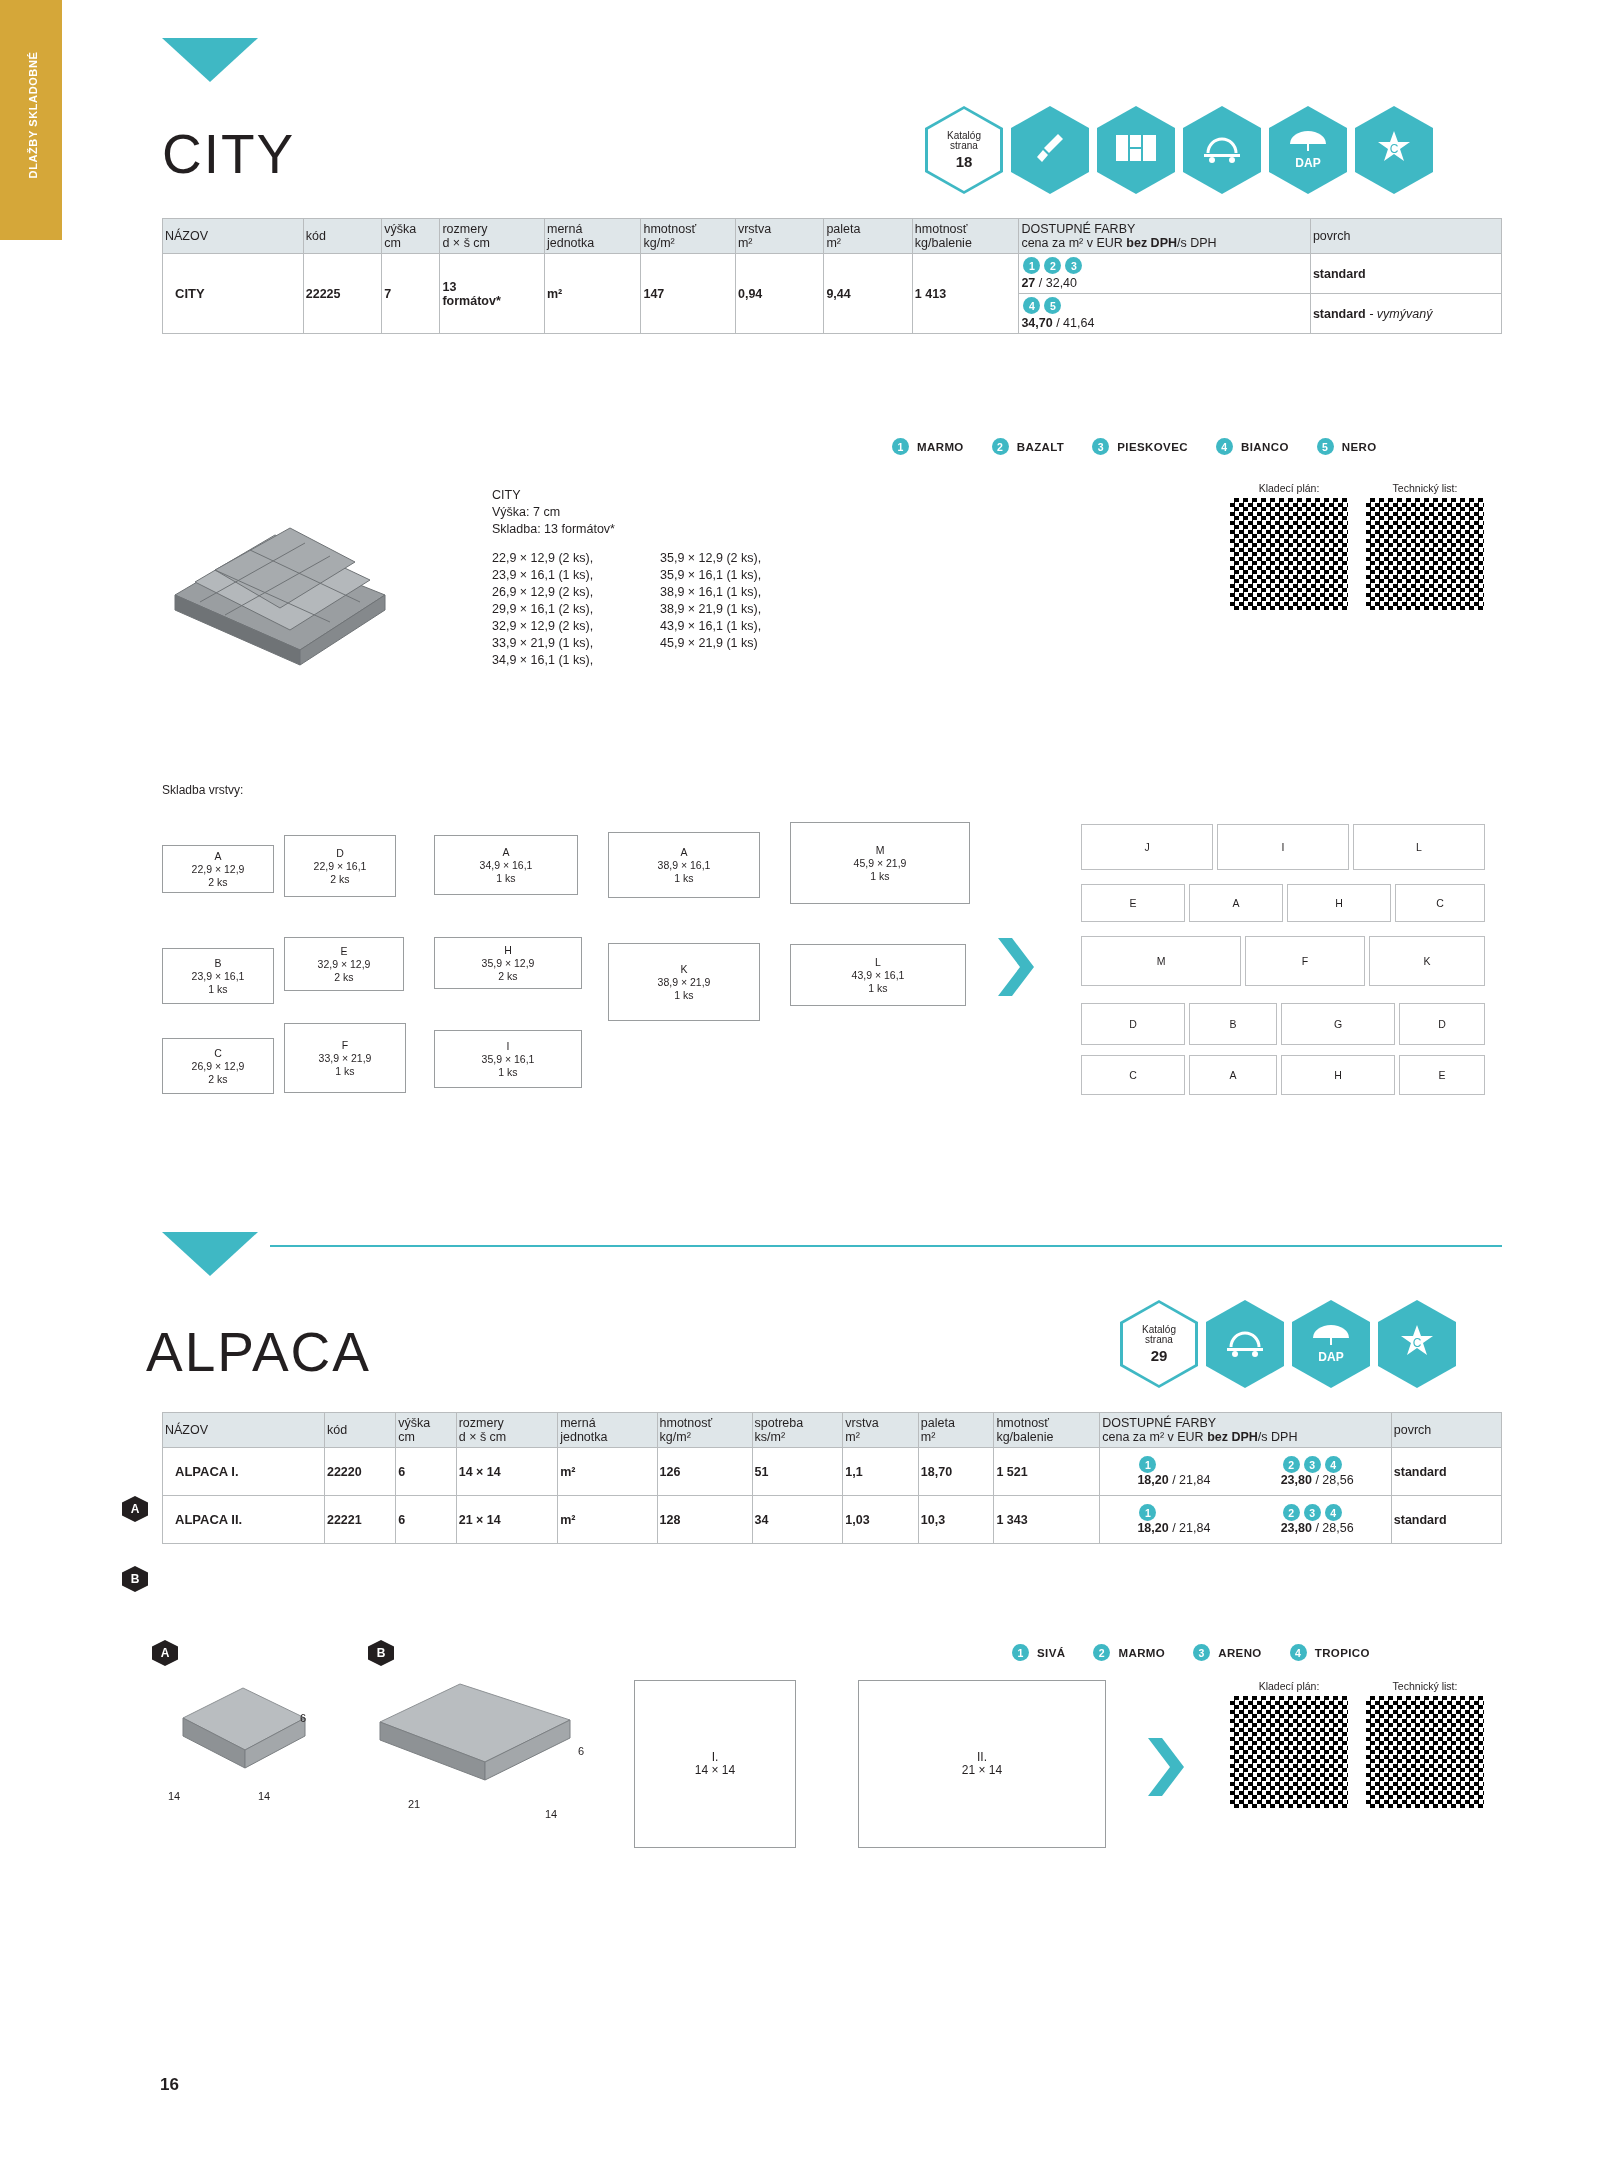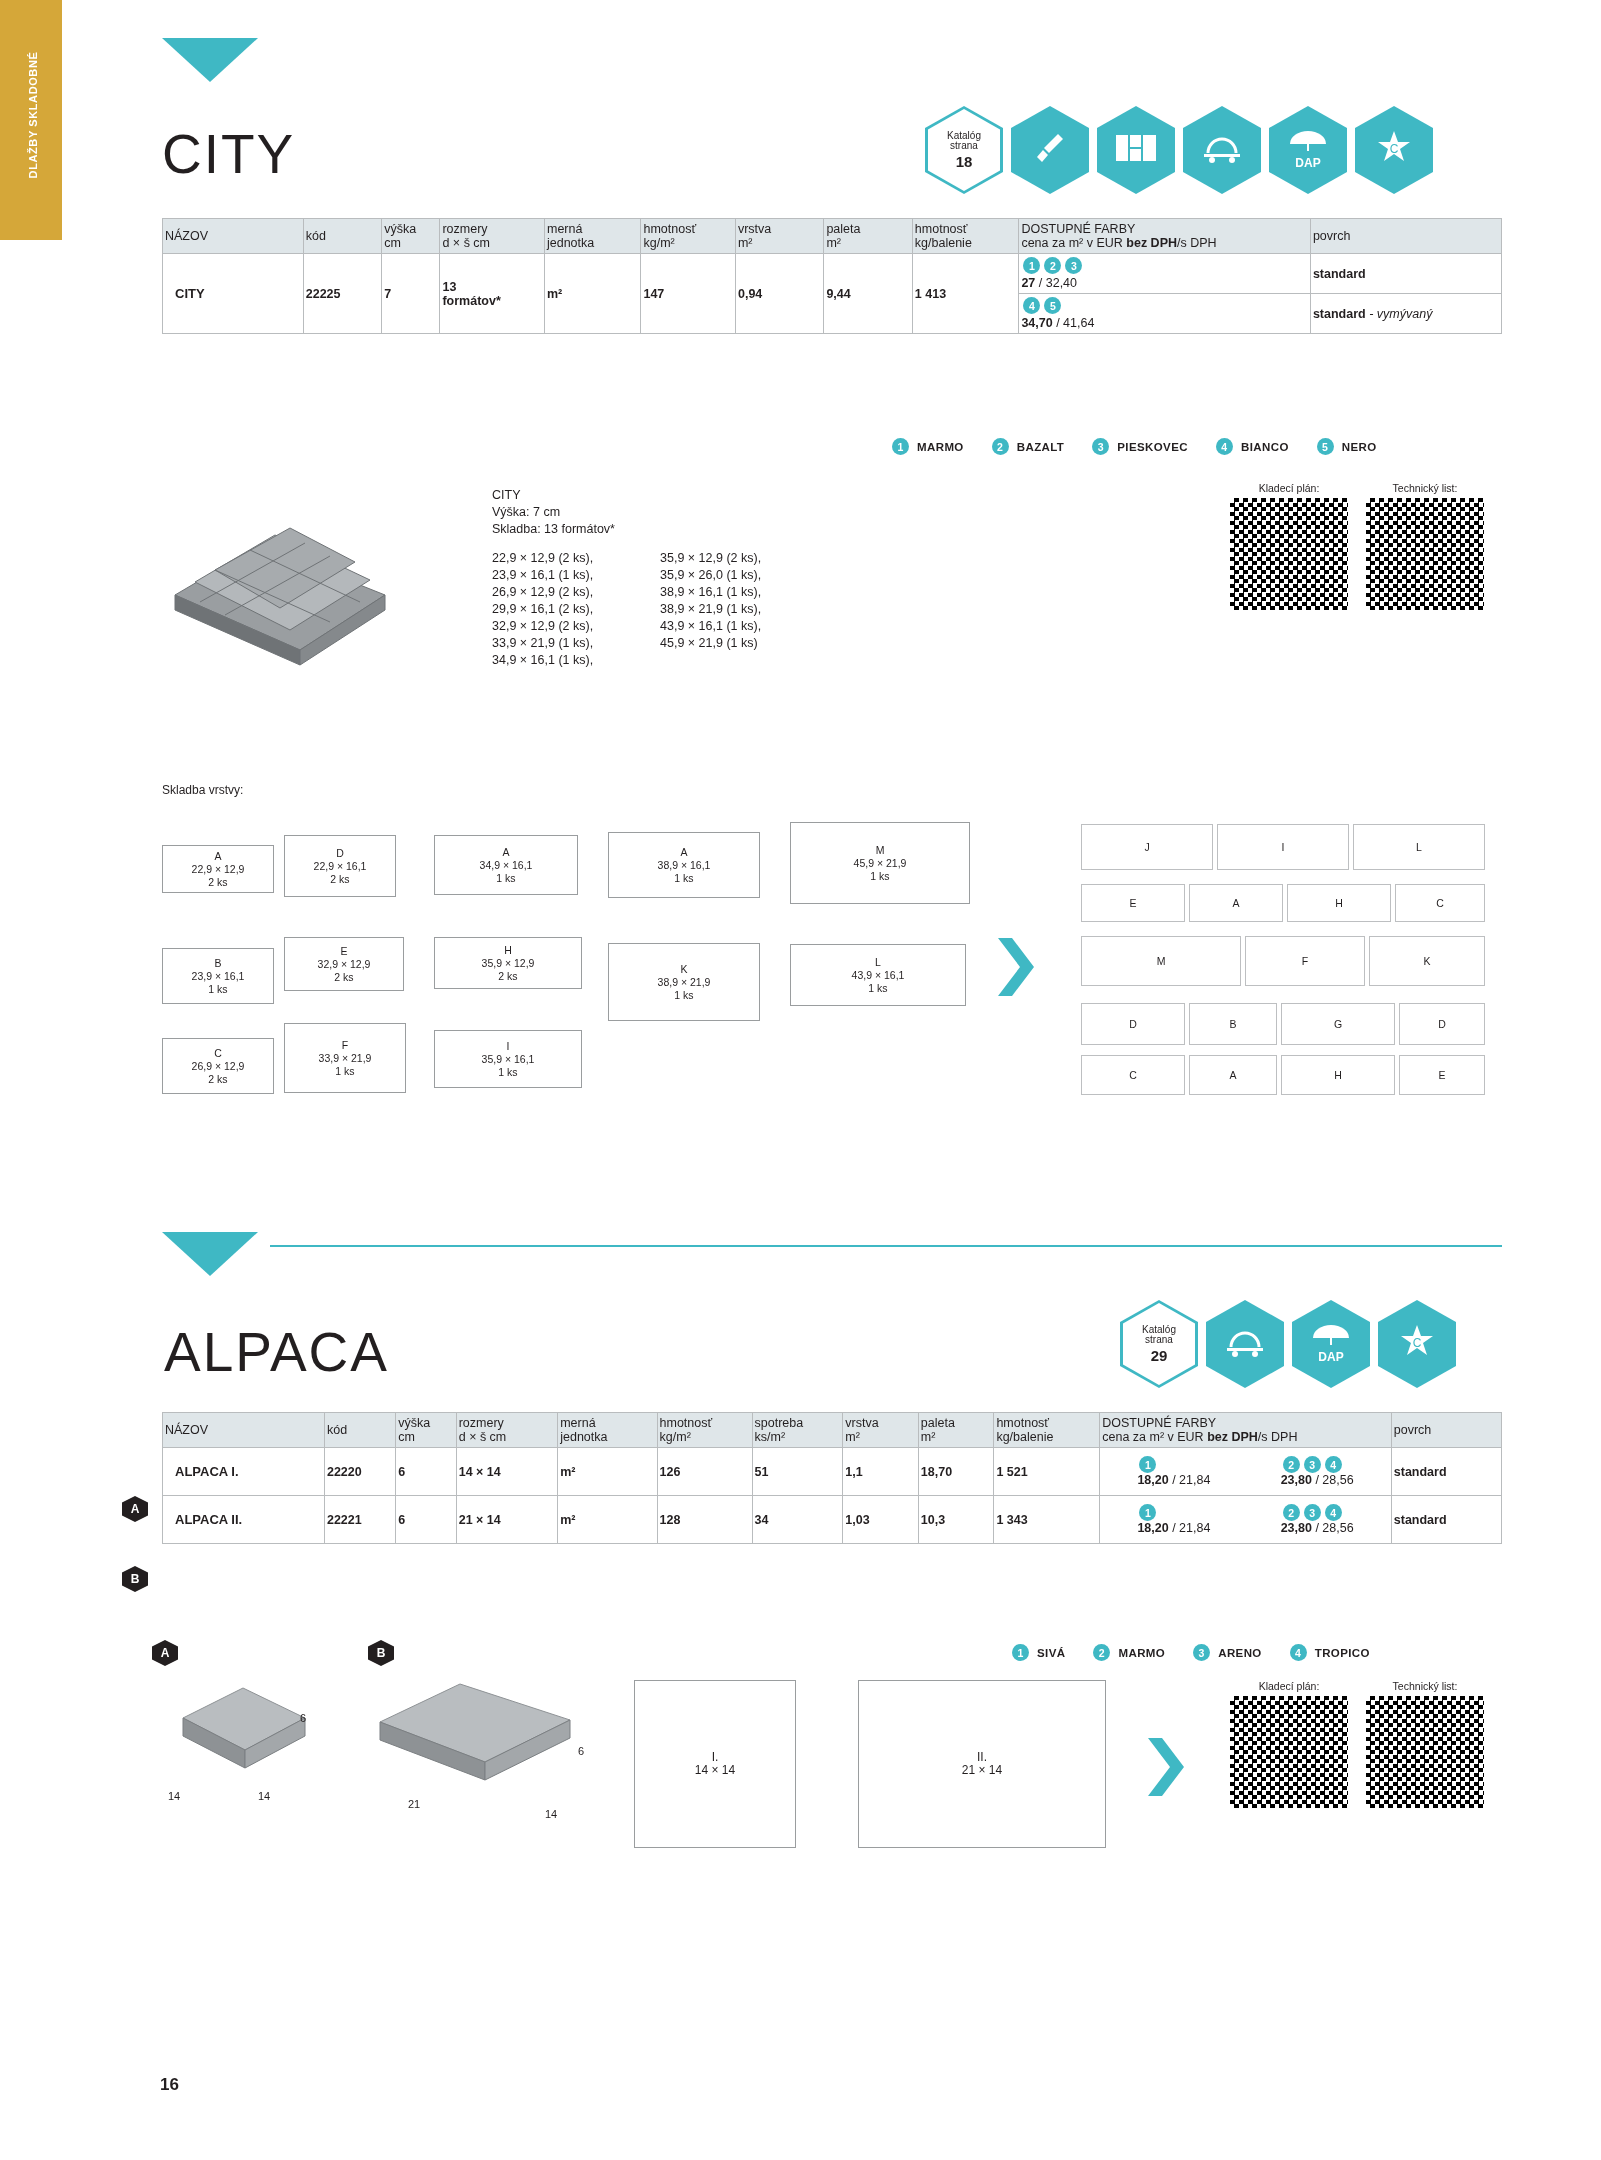--- a/index.html
+++ b/index.html
@@ -270,21 +270,21 @@
   <div>22,9 × 12,9  (2 ks),</div>
   <div>23,9 × 16,1  (1 ks),</div>
   <div>26,9 × 12,9  (2 ks),</div>
   <div>29,9 × 16,1  (2 ks),</div>
   <div>32,9 × 12,9  (2 ks),</div>
   <div>33,9 × 21,9  (1 ks),</div>
   <div>34,9 × 16,1  (1 ks),</div>
 </div>
 <div class="desc" style="left:660px;top:550px;width:180px">
   <div>35,9 × 12,9 (2 ks),</div>
-  <div>35,9 × 26,0 (1 ks),</div>
+  <div>35,9 × 16,1 (1 ks),</div>
   <div>38,9 × 16,1 (1 ks),</div>
   <div>38,9 × 21,9 (1 ks),</div>
   <div>43,9 × 16,1 (1 ks),</div>
   <div>45,9 × 21,9 (1 ks)</div>
 </div>
 
 <div class="qr-wrap" style="left:1230px;top:482px;">
   <div class="qr-block">
     <div class="cap">Kladecí plán:</div>
     <div class="qr"></div>
@@ -395,21 +395,21 @@
 <div class="gbox" style="left:1189px;top:1055px;width:88px;height:40px">A</div>
 <div class="gbox" style="left:1281px;top:1055px;width:114px;height:40px">H</div>
 <div class="gbox" style="left:1399px;top:1055px;width:86px;height:40px">E</div>
 
 <div class="secline" style="left:270px;top:1245px;width:1232px;"></div>
 <div class="chev" style="left:162px;top:1232px;">
   <svg width="96" height="44" viewBox="0 0 96 44">
       <polygon points="0,0 96,0 48,44" fill="#3fb8c4"></polygon>
     </svg>
 </div>
-<div class="title" style="left:164px;top:1320px;">ALPACA</div>
+<div class="title" style="left:146px;top:1320px;">ALPACA</div>
 
 <div class="hexrow" style="left:1120px;top:1300px;">
   <div class="hex outline">
     <div class="lbl">
       <span>Katalóg</span><br>
       <span>strana</span>
       <b>29</b>
     </div>
   </div>
   <div class="hex">

